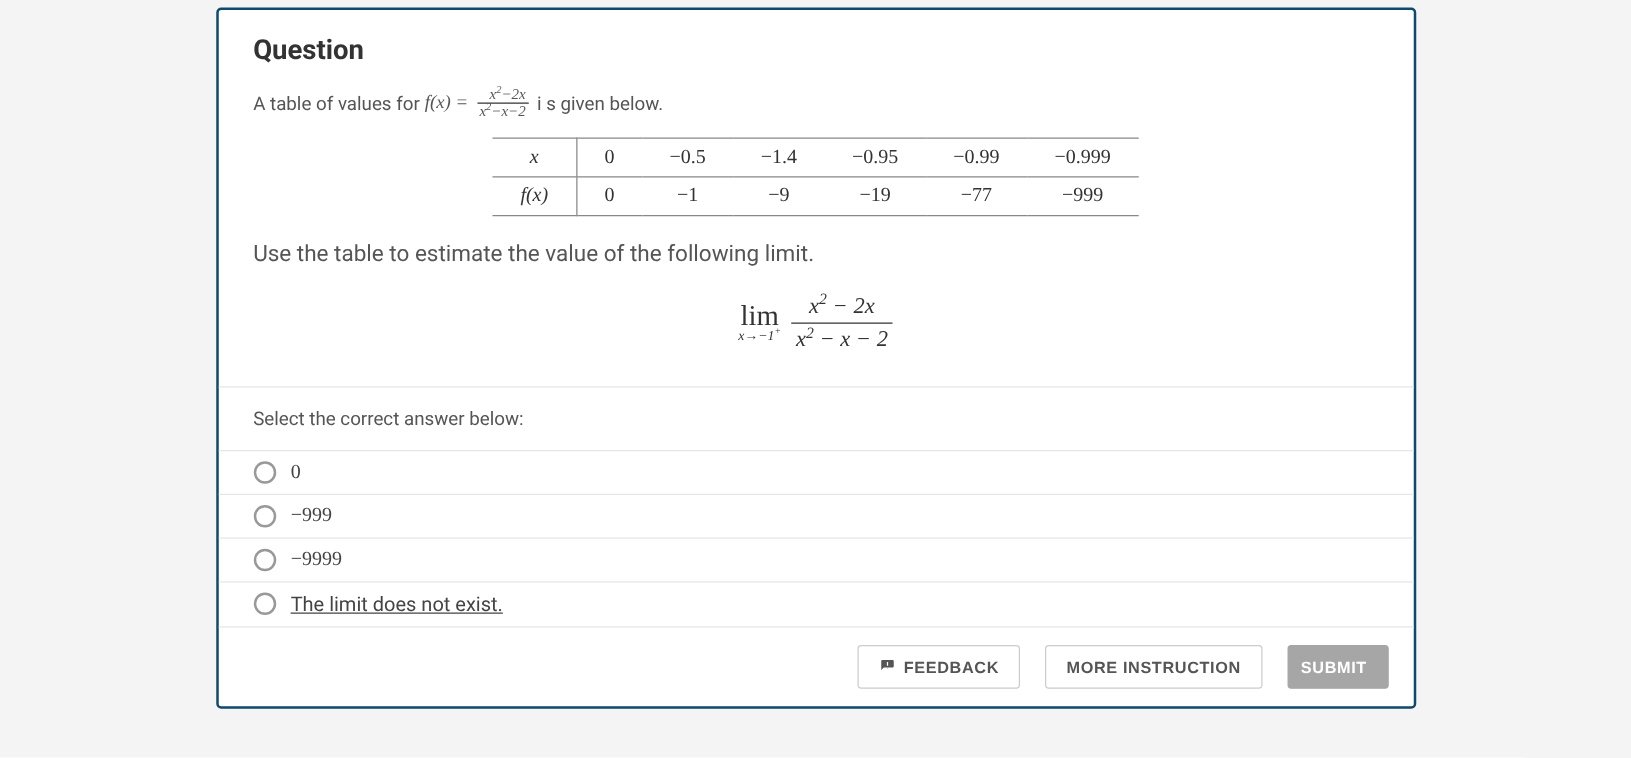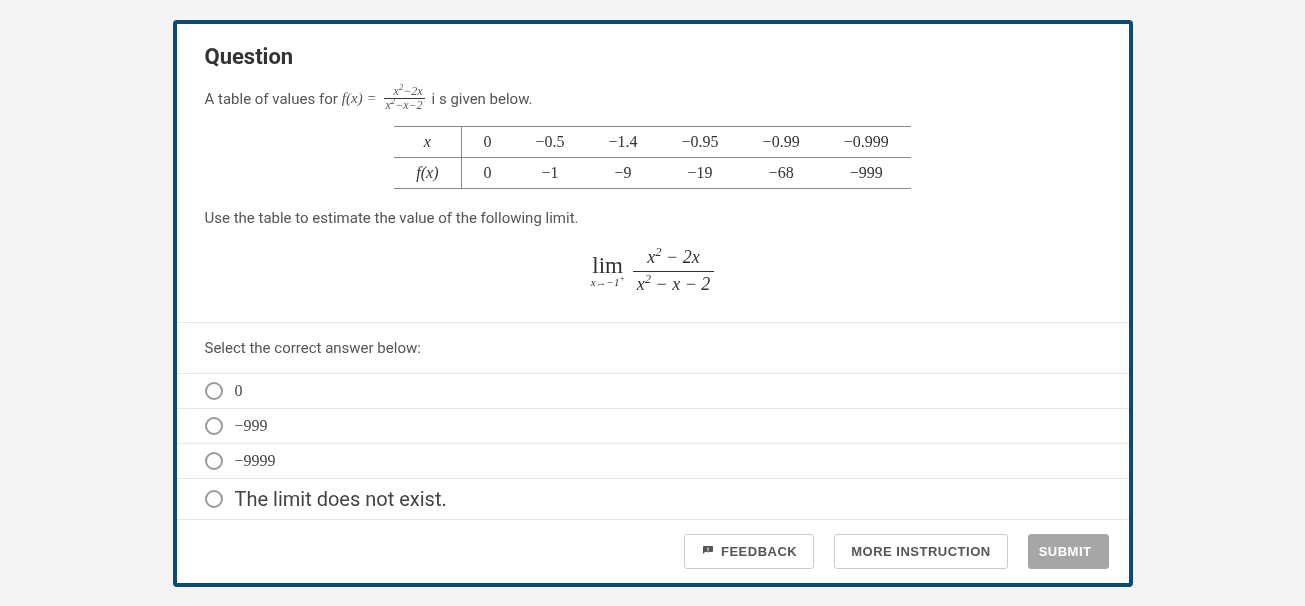--- a/index.html
+++ b/index.html
@@ -8,24 +8,24 @@
       box-sizing: border-box;
     }
     body {
       background: #f4f4f4;
       font-family: -apple-system, BlinkMacSystemFont, "Segoe UI", Roboto, "Helvetica Neue", Arial, sans-serif;
       color: #3a3a3a;
       padding: 0 20px;
     }
     .card {
       background: #fff;
-      border: 4px solid #0c4a6e;
+      border: 2px solid #0c4a6e;
       border-radius: 4px;
       max-width: 960px;
-      margin: 20px auto;
+      margin: 6px auto;
     }
     .card-body {
       padding: 20px 28px 0 28px;
     }
     .question-heading {
       font-size: 22px;
       font-weight: 700;
       color: #333;
       margin-bottom: 16px;
     }
@@ -84,21 +84,21 @@
     }
     table.value-table tr:last-child th,
     table.value-table tr:last-child td {
       border-bottom: 1px solid #888;
     }
     table.value-table th:first-child {
       border-right: 1px solid #888;
       font-style: italic;
     }
     .instruction {
-      font-size: 15px;
+      font-size: 18px;
       color: #555;
       margin-bottom: 18px;
     }
     .limit-expr {
       text-align: center;
       margin: 10px 0 24px 0;
       font-family: "Times New Roman", serif;
       font-size: 18px;
       color: #333;
     }
@@ -158,21 +158,22 @@
       border: 2px solid #999;
       border-radius: 50%;
       flex-shrink: 0;
     }
     .option-label {
       font-family: "Times New Roman", serif;
       font-size: 16px;
     }
     .option-label.plain {
       font-family: inherit;
-      font-size: 20px;
+      font-size: 16px;
+      text-decoration: underline;
     }
     .footer {
       display: flex;
       justify-content: flex-end;
       gap: 20px;
       padding: 14px 20px;
     }
     .btn {
       border: 1px solid #ccc;
       background: #fff;
@@ -228,21 +229,21 @@
         <td>−0.95</td>
         <td>−0.99</td>
         <td>−0.999</td>
       </tr>
       <tr>
         <th>f(x)</th>
         <td>0</td>
         <td>−1</td>
         <td>−9</td>
         <td>−19</td>
-        <td>−68</td>
+        <td>−77</td>
         <td>−999</td>
       </tr>
     </tbody>
       </table>
 
     <div class="instruction">Use the table to estimate the value of the following limit.</div>
 
     <div class="limit-expr">
       <span class="limit-wrap">
         <span class="lim-block">

